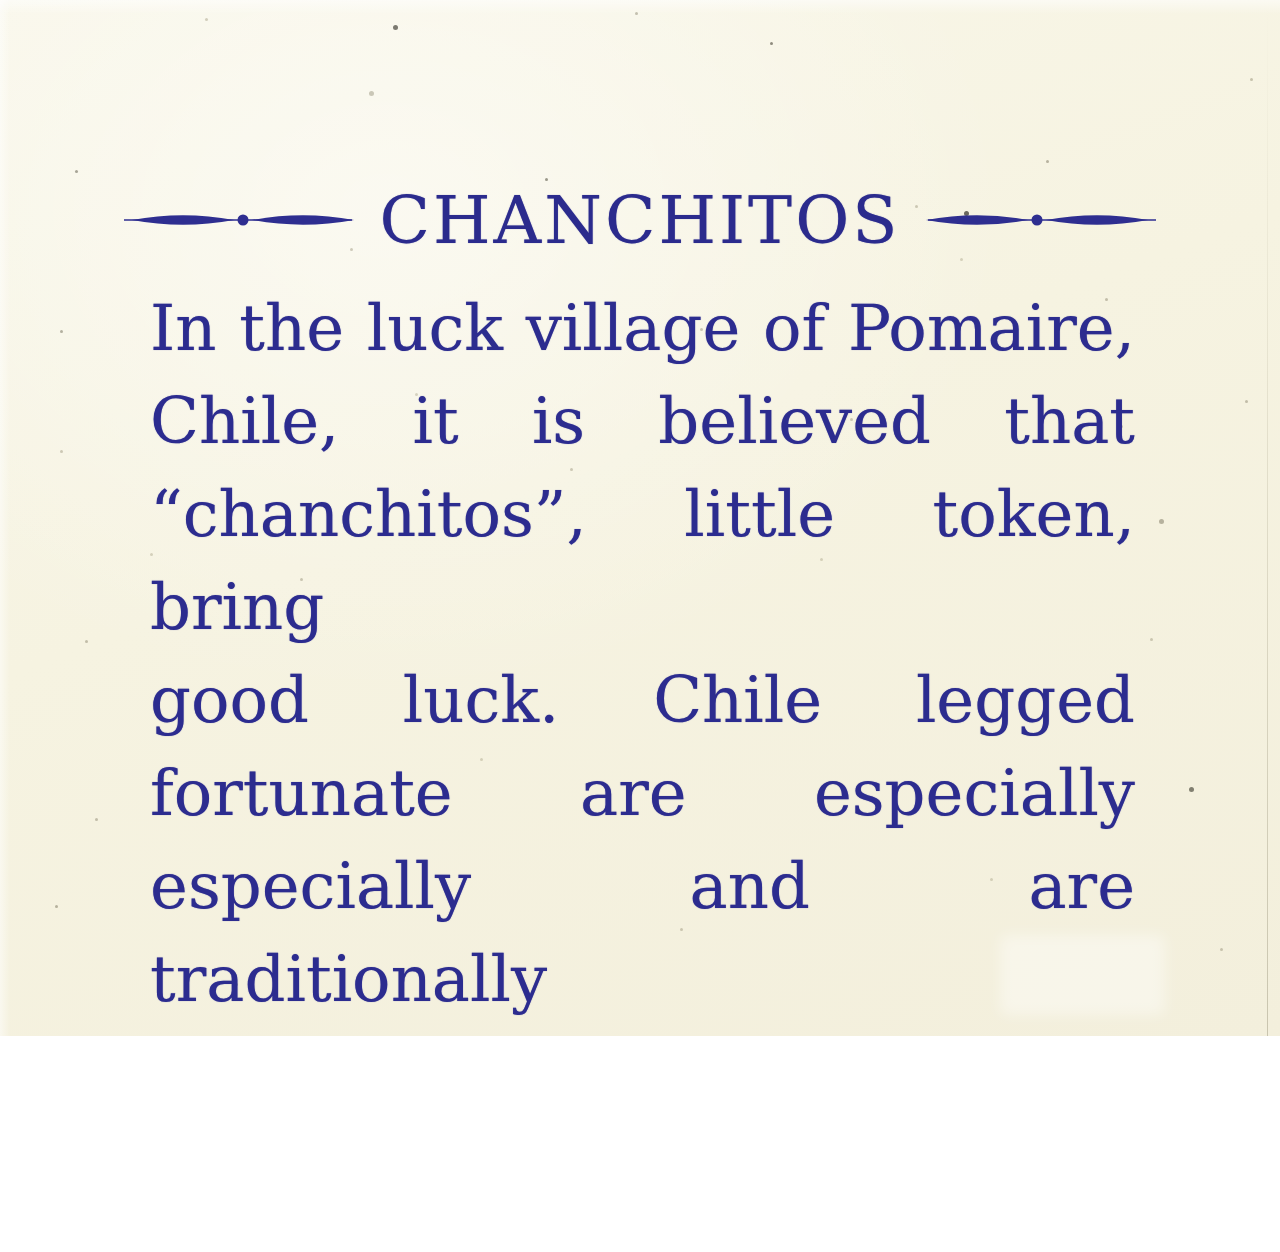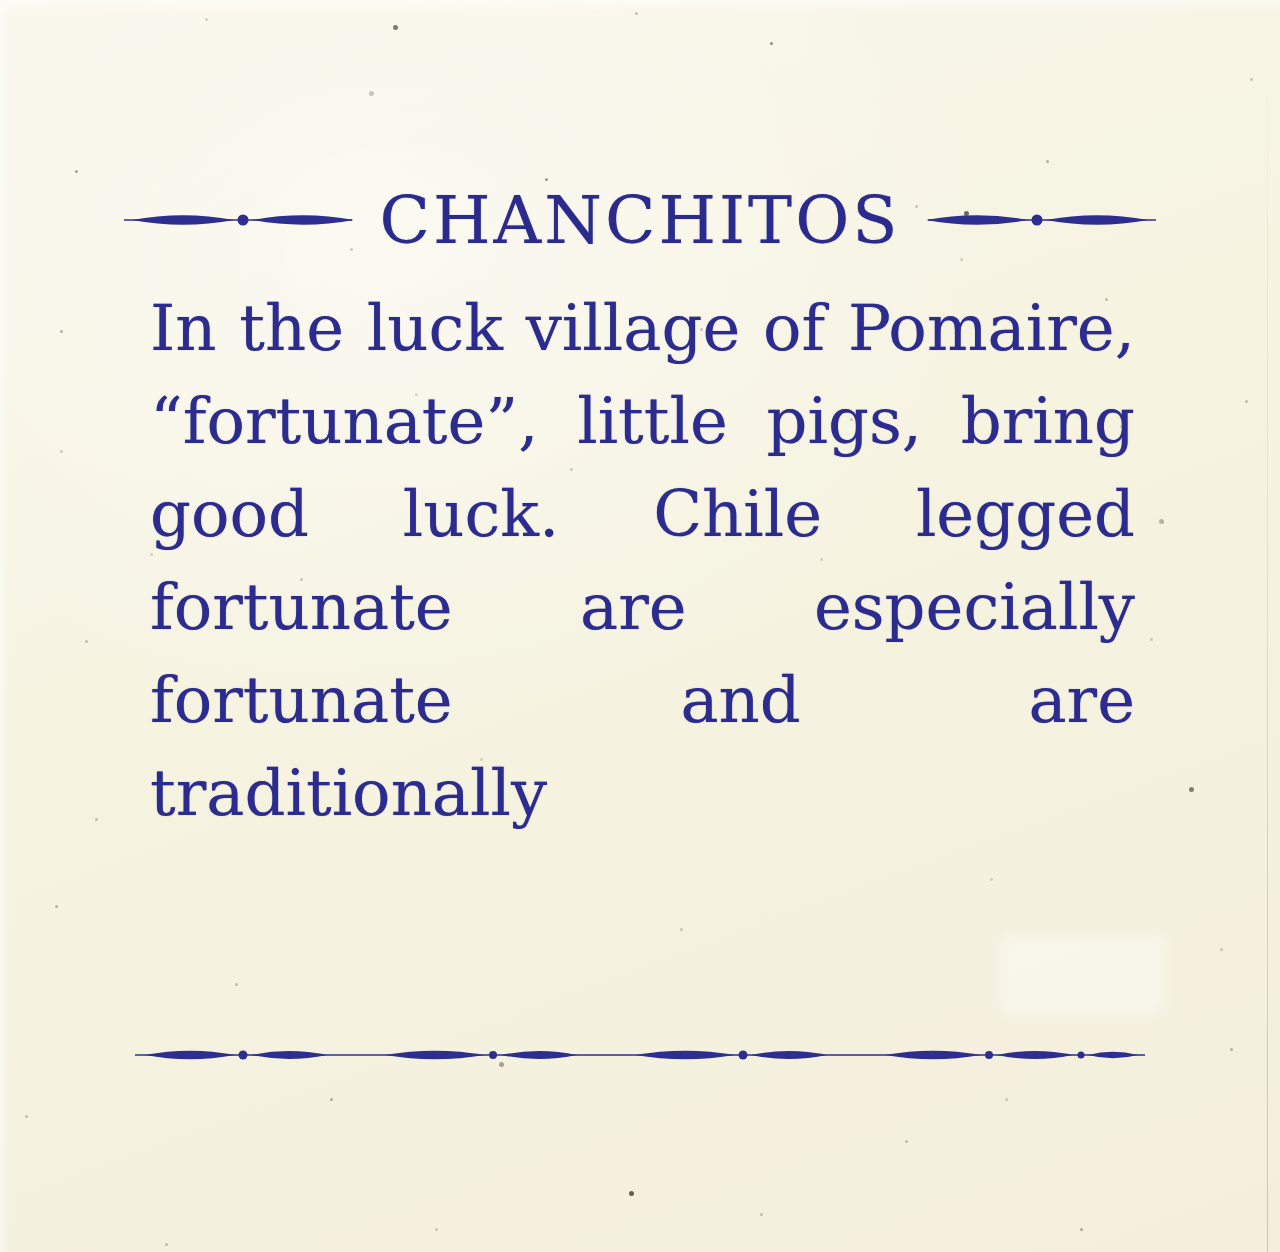--- a/index.html
+++ b/index.html
@@ -5,21 +5,21 @@
   * { margin: 0; padding: 0; box-sizing: border-box; }
 
   html, body {
     width: 1280px; height: 1252px;
     overflow: hidden;
     font-family: "DejaVu Serif", "Liberation Serif", serif;
   }
 
   .card {
     position: relative;
-    width: 1280px; height: 1252px;
+    width: 1280px; height: 1036px;
     background:
       radial-gradient(ellipse 900px 700px at 30% 20%, rgba(255,255,255,0.45), rgba(255,255,255,0) 70%),
       linear-gradient(180deg, rgba(255,255,255,0.55) 0px, rgba(255,255,255,0) 14px),
       linear-gradient(90deg, rgba(255,255,255,0.5) 0px, rgba(255,255,255,0) 10px),
       linear-gradient(160deg, #f9f7ea 0%, #f6f3e1 45%, #f3efdc 100%);
     overflow: hidden;
   }
 
   
   .paper-edge {
@@ -164,24 +164,25 @@
       <line class="ink-stroke" x1="2" y1="13" x2="230" y2="13" stroke-width="1.6"></line>
       <path class="ink-fill" d="M0 13 Q51 3.5 102 13 Q51 22.5 0 13 Z"></path>
       <circle class="ink-fill" cx="111" cy="13" r="5.5"></circle>
       <path class="ink-fill" d="M120 13 Q171 3.5 222 13 Q171 22.5 120 13 Z"></path>
     </svg>
 
   </div>
 
   <div class="body-text">
     <div class="line">In the luck village of Pomaire,</div>
-    <div class="line">“fortunate”, little pigs, bring</div>
+    <div class="line">Chile, it is believed that</div>
+    <div class="line">“chanchitos”, little token, bring</div>
     <div class="line">good luck. Chile legged</div>
     <div class="line">fortunate are especially</div>
-    <div class="line">fortunate and are traditionally</div>
+    <div class="line">especially and are traditionally</div>
   </div>
 
   <svg class="bottom-rule" width="1014" height="26" viewBox="0 0 1014 26">
     <line class="ink-stroke" x1="2" y1="13" x2="1012" y2="13" stroke-width="1.7"></line>
 
     <path class="ink-fill" d="M12 13 Q57 4.5 102 13 Q57 21.5 12 13 Z"></path>
     <circle class="ink-fill" cx="110" cy="13" r="4.5"></circle>
     <path class="ink-fill" d="M118 13 Q156 5 194 13 Q156 21 118 13 Z"></path>
 
     <path class="ink-fill" d="M252 13 Q302 4.5 352 13 Q302 21.5 252 13 Z"></path>

